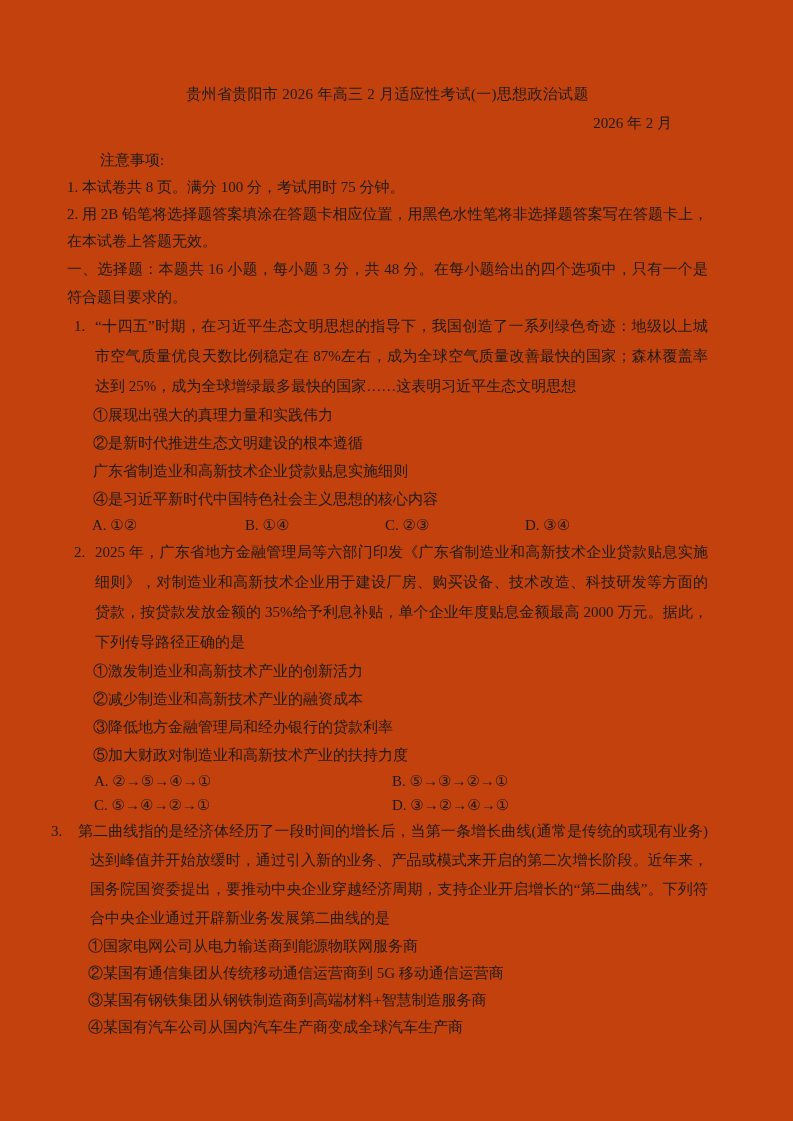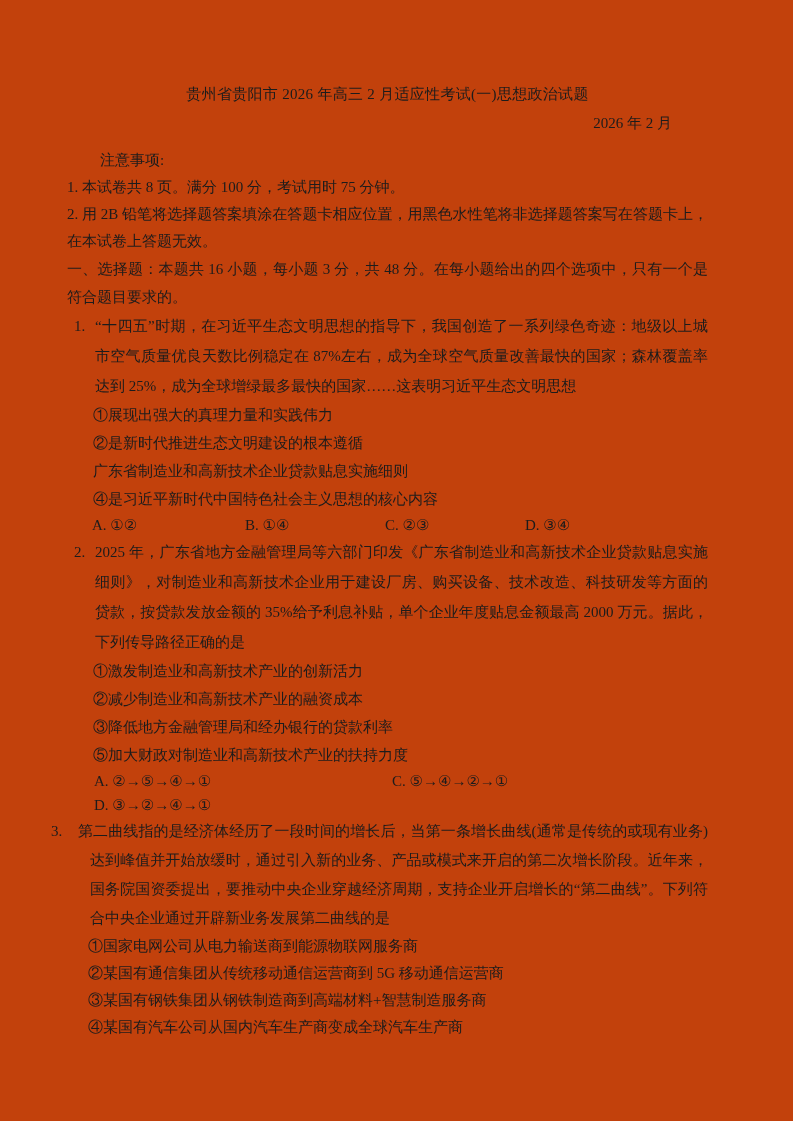--- a/index.html
+++ b/index.html
@@ -92,20 +92,21 @@
     <div class="q-stem">
       <span class="q-num">2.</span>
       <span>2025 年，广东省地方金融管理局等六部门印发《广东省制造业和高新技术企业贷款贴息实施细则》，对制造业和高新技术企业用于建设厂房、购买设备、技术改造、科技研发等方面的贷款，按贷款发放金额的 35%给予利息补贴，单个企业年度贴息金额最高 2000 万元。据此，下列传导路径正确的是</span>
     </div>
     <div class="q-item">①激发制造业和高新技术产业的创新活力</div>
     <div class="q-item">②减少制造业和高新技术产业的融资成本</div>
     <div class="q-item">③降低地方金融管理局和经办银行的贷款利率</div>
     <div class="q-item">⑤加大财政对制造业和高新技术产业的扶持力度</div>
     <div class="choices-2x2">
       <span>A. ②→⑤→④→①</span>
+      <span>B. ⑤→③→②→①</span>
       <span>C. ⑤→④→②→①</span>
       <span>D. ③→②→④→①</span>
     </div>
   </div>
 
   <div class="question q3">
     <div class="q-stem">
       <span class="q-num">3.</span>
       <span>第二曲线指的是经济体经历了一段时间的增长后，当第一条增长曲线(通常是传统的或现有业务)达到峰值并开始放缓时，通过引入新的业务、产品或模式来开启的第二次增长阶段。近年来，国务院国资委提出，要推动中央企业穿越经济周期，支持企业开启增长的“第二曲线”。下列符合中央企业通过开辟新业务发展第二曲线的是</span>
     </div>

